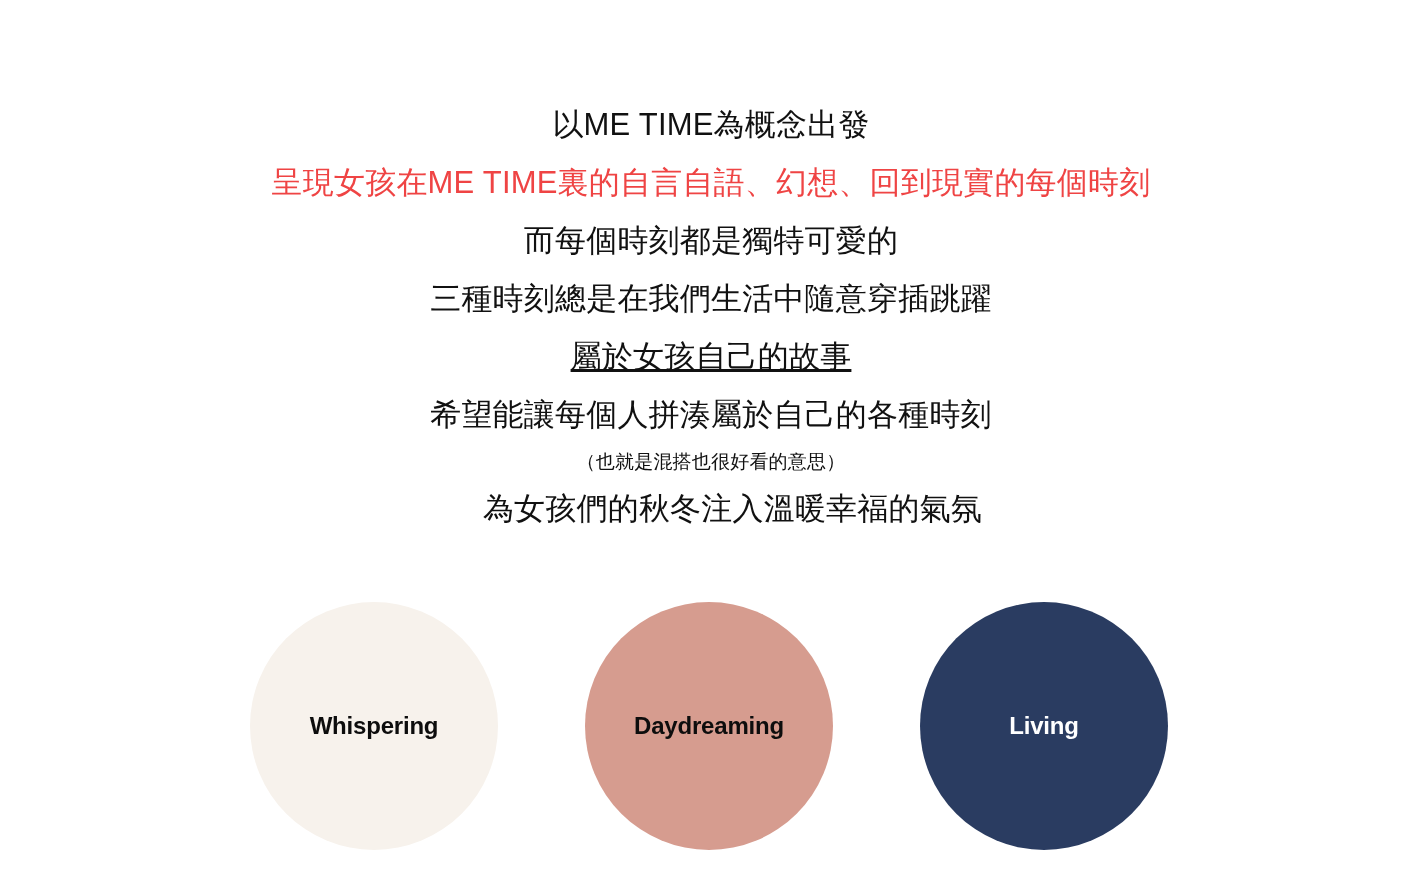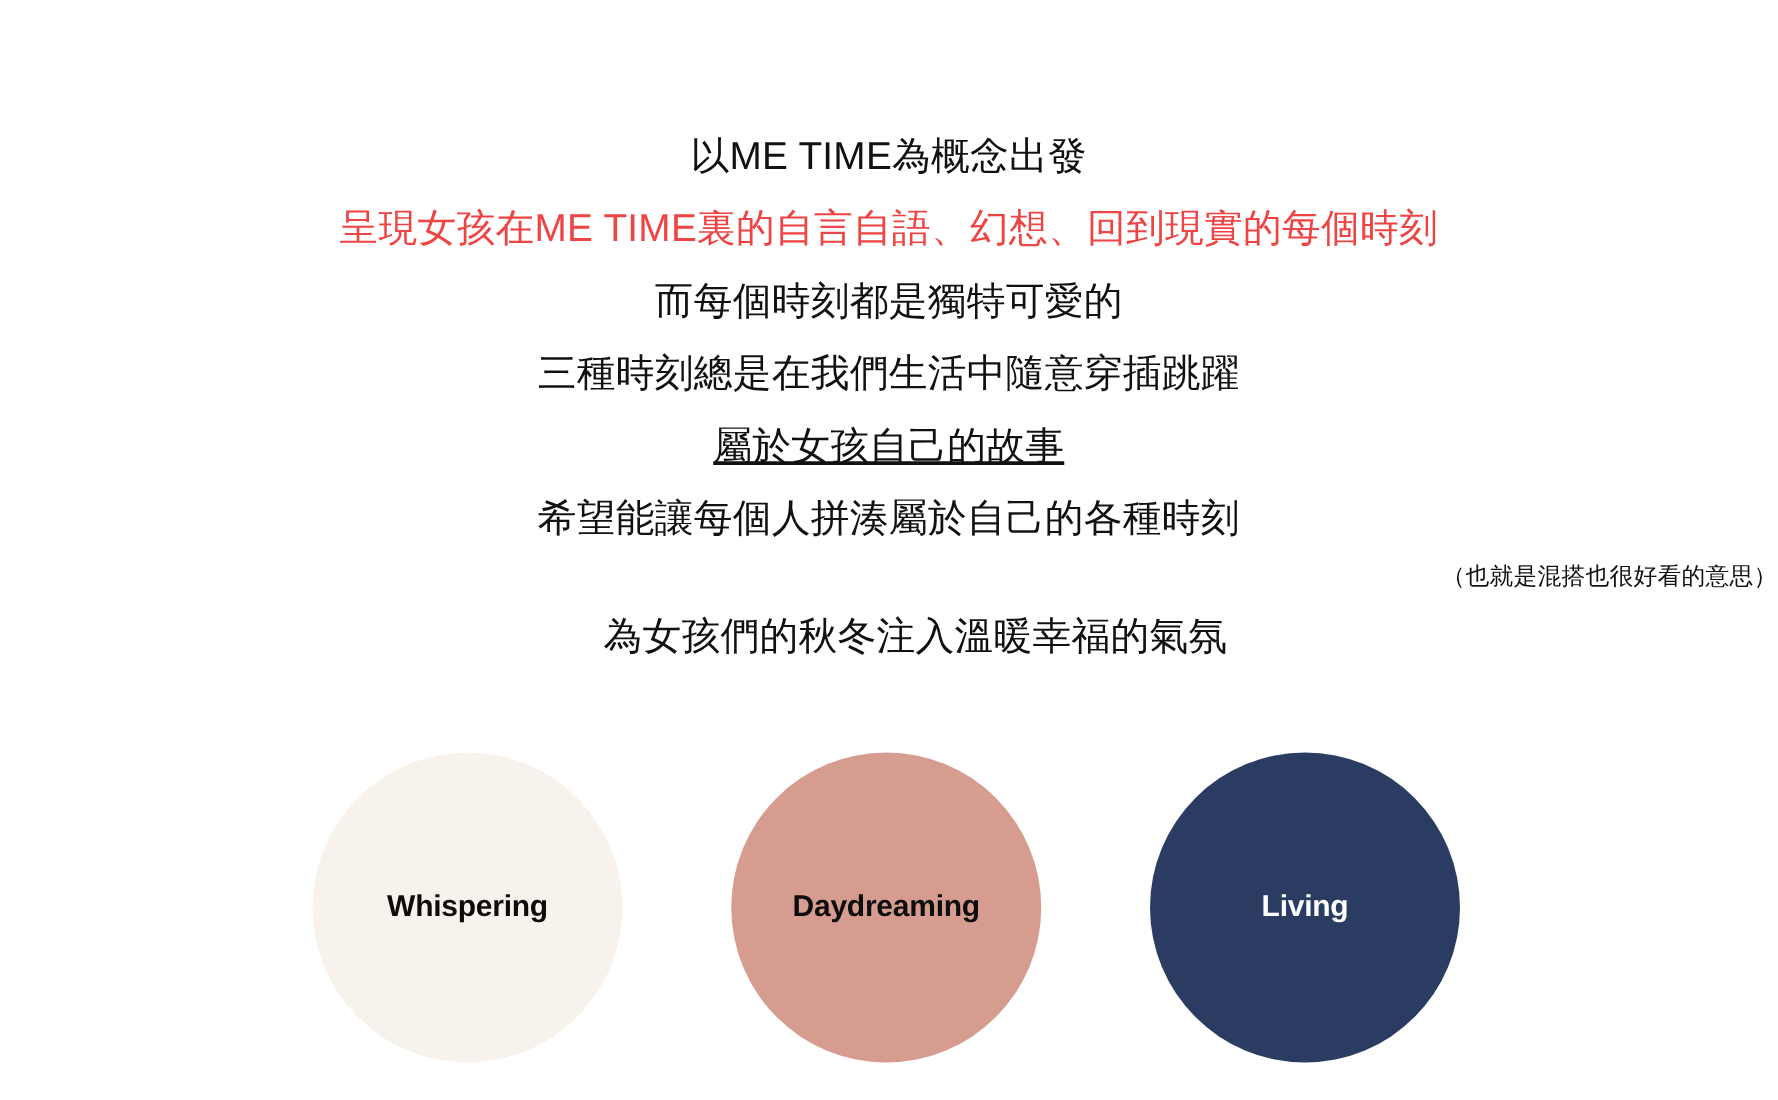--- a/index.html
+++ b/index.html
@@ -38,21 +38,20 @@
     line-height: 58px;
     letter-spacing: 0.2px;
     white-space: nowrap;
     font-weight: 400;
   }
 
   .copy-line.small {
     font-size: 19px;
     line-height: 36px;
     letter-spacing: 0.2px;
-    text-align: right;
   }
 
   
   .circle-row {
     position: absolute;
     left: 250px;
     top: 602px;
     width: 916px;
     height: 248px;
   }

